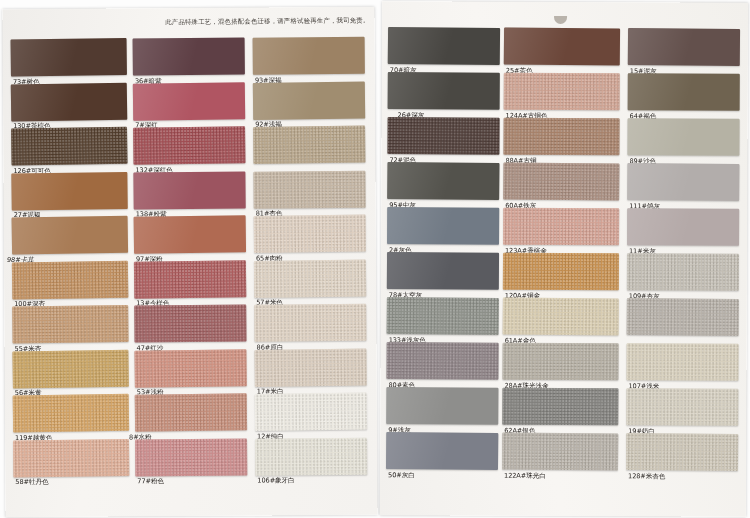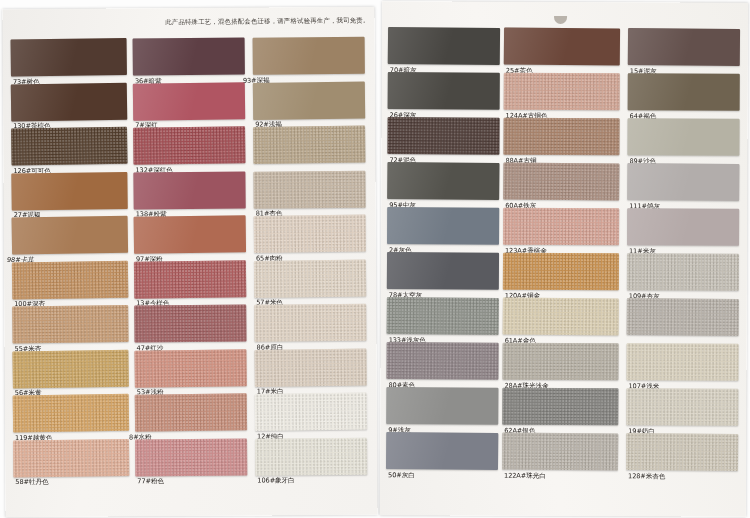--- a/index.html
+++ b/index.html
@@ -167,21 +167,21 @@
           <div class="chip grain" style="background: rgb(196, 141, 121);"></div>
         </div>
         <div class="label" style="left: 124px; top: 424.5px;">8#水粉</div>
         <div class="cell" style="left: 130px; top: 430.5px; width: 112px; height: 37px; transform: rotate(-0.18deg);">
           <div class="chip grain" style="background: rgb(203, 140, 140);"></div>
         </div>
         <div class="label" style="left: 132px; top: 469px;">77#粉色</div>
         <div class="cell" style="left: 250px; top: 30px; width: 112px; height: 37px; transform: rotate(-0.13deg);">
           <div class="chip gloss" style="background: rgb(156, 130, 100);"></div>
         </div>
-        <div class="label" style="left: 240px; top: 68.5px;">93#深褐</div>
+        <div class="label" style="left: 252px; top: 68.5px;">93#深褐</div>
         <div class="cell" style="left: 250px; top: 74.5px; width: 112px; height: 37px; transform: rotate(-0.33deg);">
           <div class="chip gloss" style="background: rgb(160, 141, 112);"></div>
         </div>
         <div class="label" style="left: 252px; top: 113px;">92#浅褐</div>
         <div class="cell" style="left: 250px; top: 119px; width: 112px; height: 37px; transform: rotate(-0.33deg);">
           <div class="chip grain" style="background: rgb(182, 164, 137);"></div>
         </div>
         <div class="label" style="left: 252px; top: 157.5px; margin-top: 24px;">90#浅砂</div>
         <div class="cell" style="left: 250px; top: 163.5px; width: 112px; height: 37px; transform: rotate(-0.13deg);">
           <div class="chip grain" style="background: rgb(196, 181, 163);"></div>
@@ -217,21 +217,21 @@
   <div class="card" id="card-right">
     <div class="notch"></div>
     <div class="grid" id="grid-right">
         <div class="cell" style="left: 6px; top: 26px; width: 112px; height: 37px; transform: rotate(0.32deg);">
           <div class="chip gloss" style="background: rgb(71, 69, 65);"></div>
         </div>
         <div class="label" style="left: 8px; top: 64.5px;">70#暗灰</div>
         <div class="cell" style="left: 6px; top: 71px; width: 112px; height: 37px; transform: rotate(0.12deg);">
           <div class="chip gloss" style="background: rgb(74, 72, 67);"></div>
         </div>
-        <div class="label" style="left: 8px; top: 109.5px;">26#深灰</div>
+        <div class="label" style="left: 16px; top: 109.5px;">26#深灰</div>
         <div class="cell" style="left: 6px; top: 116px; width: 112px; height: 37px; transform: rotate(0.12deg);">
           <div class="chip grain" style="background: rgb(76, 58, 53);"></div>
         </div>
         <div class="label" style="left: 8px; top: 154.5px;">72#泥色</div>
         <div class="cell" style="left: 6px; top: 161px; width: 112px; height: 37px; transform: rotate(0.32deg);">
           <div class="chip gloss" style="background: rgb(83, 82, 76);"></div>
         </div>
         <div class="label" style="left: 8px; top: 199.5px;">95#中灰</div>
         <div class="cell" style="left: 6px; top: 206px; width: 112px; height: 37px; transform: rotate(0.12deg);">
           <div class="chip gloss" style="background: rgb(113, 122, 133);"></div>

